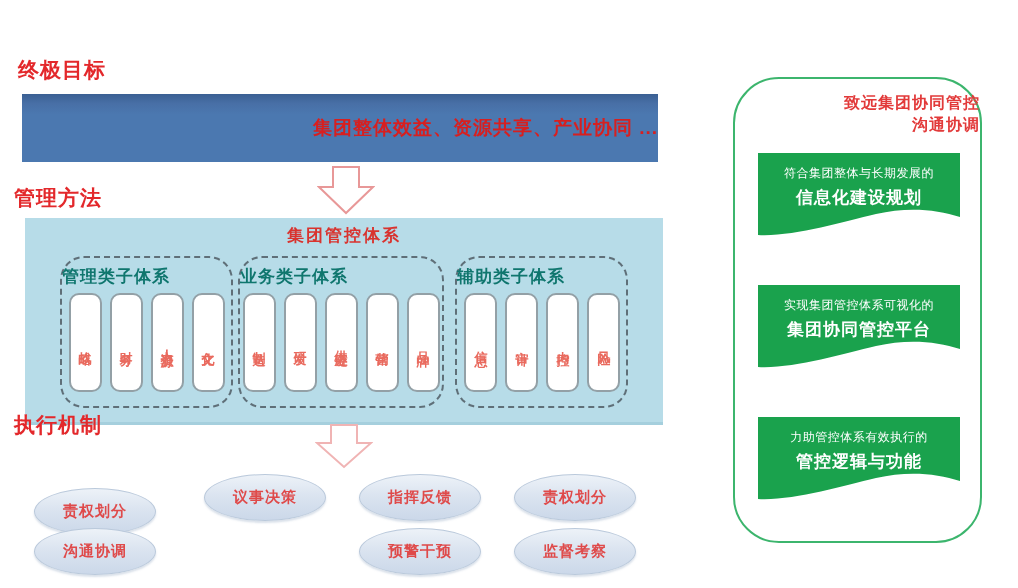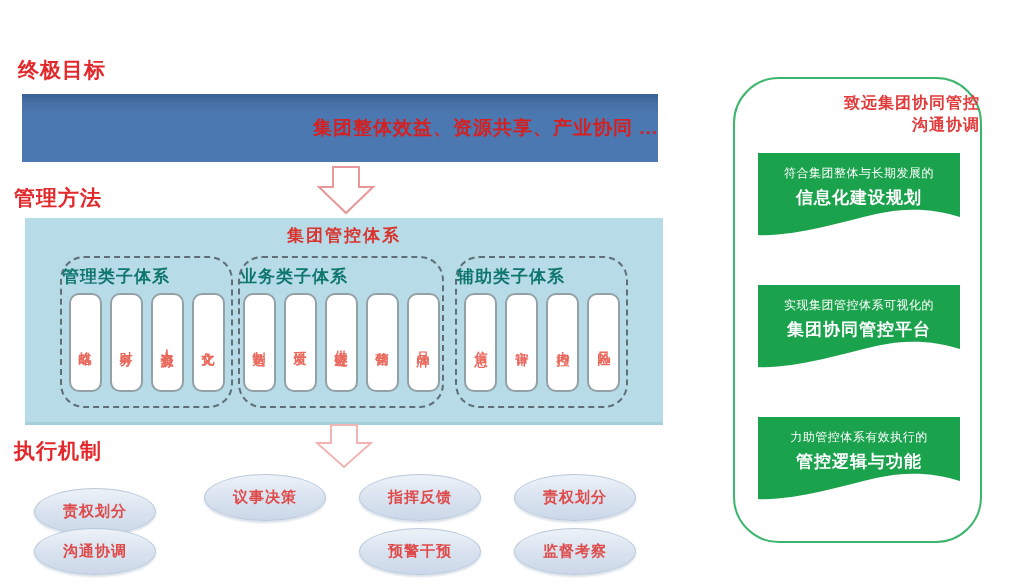--- a/index.html
+++ b/index.html
@@ -8,21 +8,21 @@
     background:#ffffff;
     font-family:"Liberation Sans","DejaVu Sans",sans-serif;
   }
   
   .heading{
     position:absolute;left:15px;
     font-size:21px;font-weight:bold;color:#e3282b;letter-spacing:1px;
   }
   .h-goal{top:56px;left:18px;}
   .h-method{top:184px;left:14px;}
-  .h-mech{top:437px;left:14px;}
+  .h-mech{top:411px;left:14px;}
 
   .blue-banner{
     position:absolute;left:22px;top:94px;width:636px;height:68px;
     background:linear-gradient(180deg,#3b6093 0%,#486fa6 14%,#4b78b0 30%,#4b78b0 100%);
     display:flex;align-items:center;justify-content:flex-end;
   }
   .blue-banner span{
     color:#d81f1f;font-size:19px;font-weight:bold;letter-spacing:1px;
   }
 

